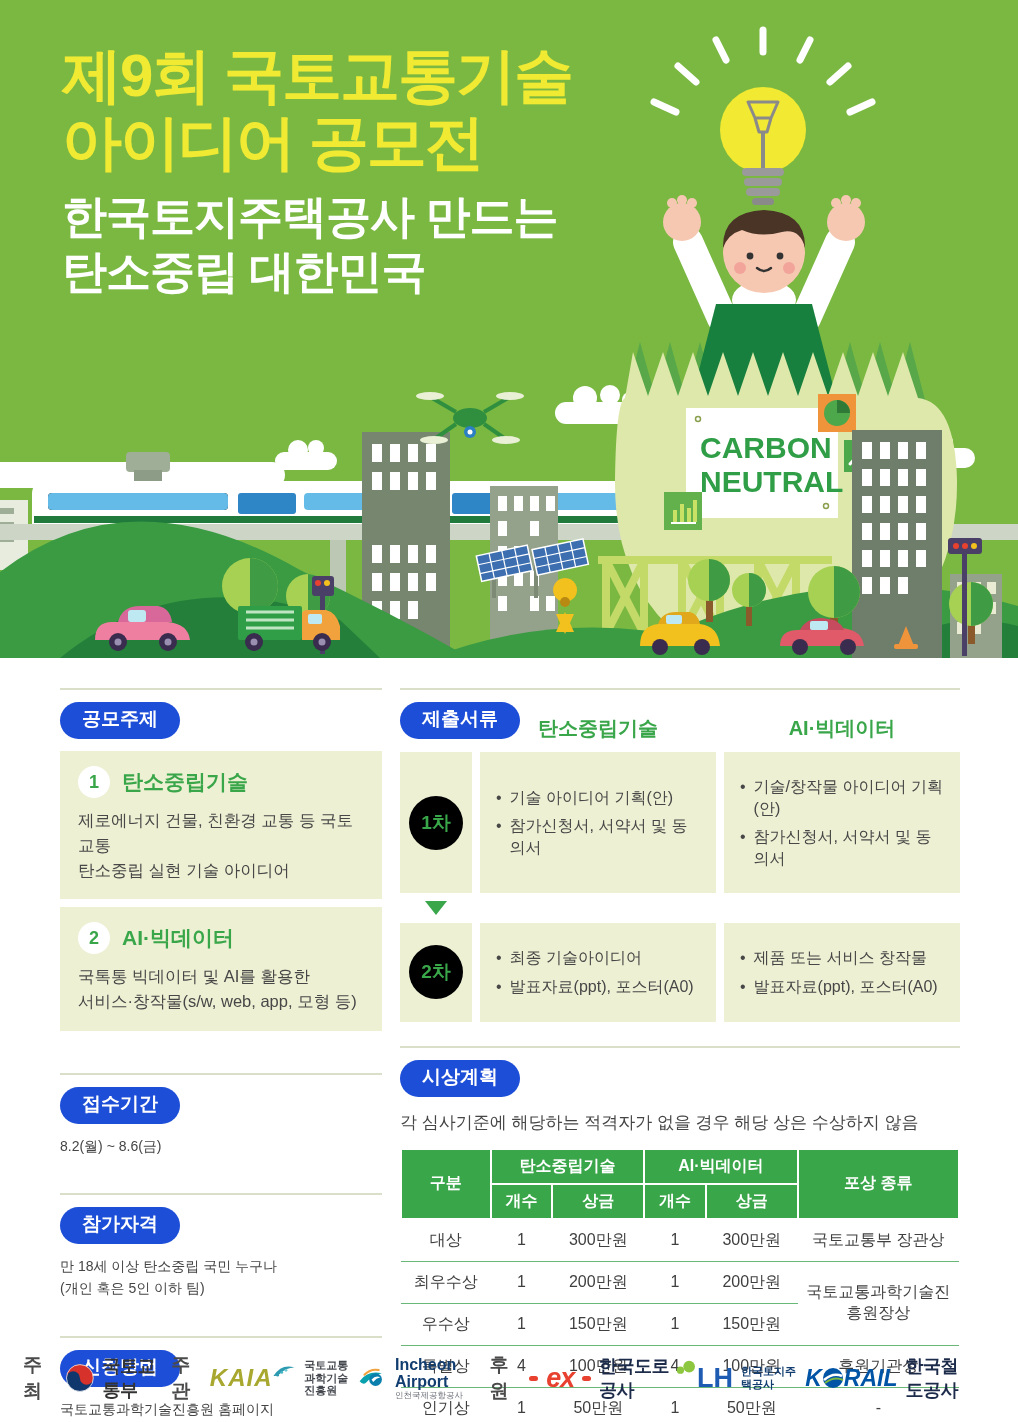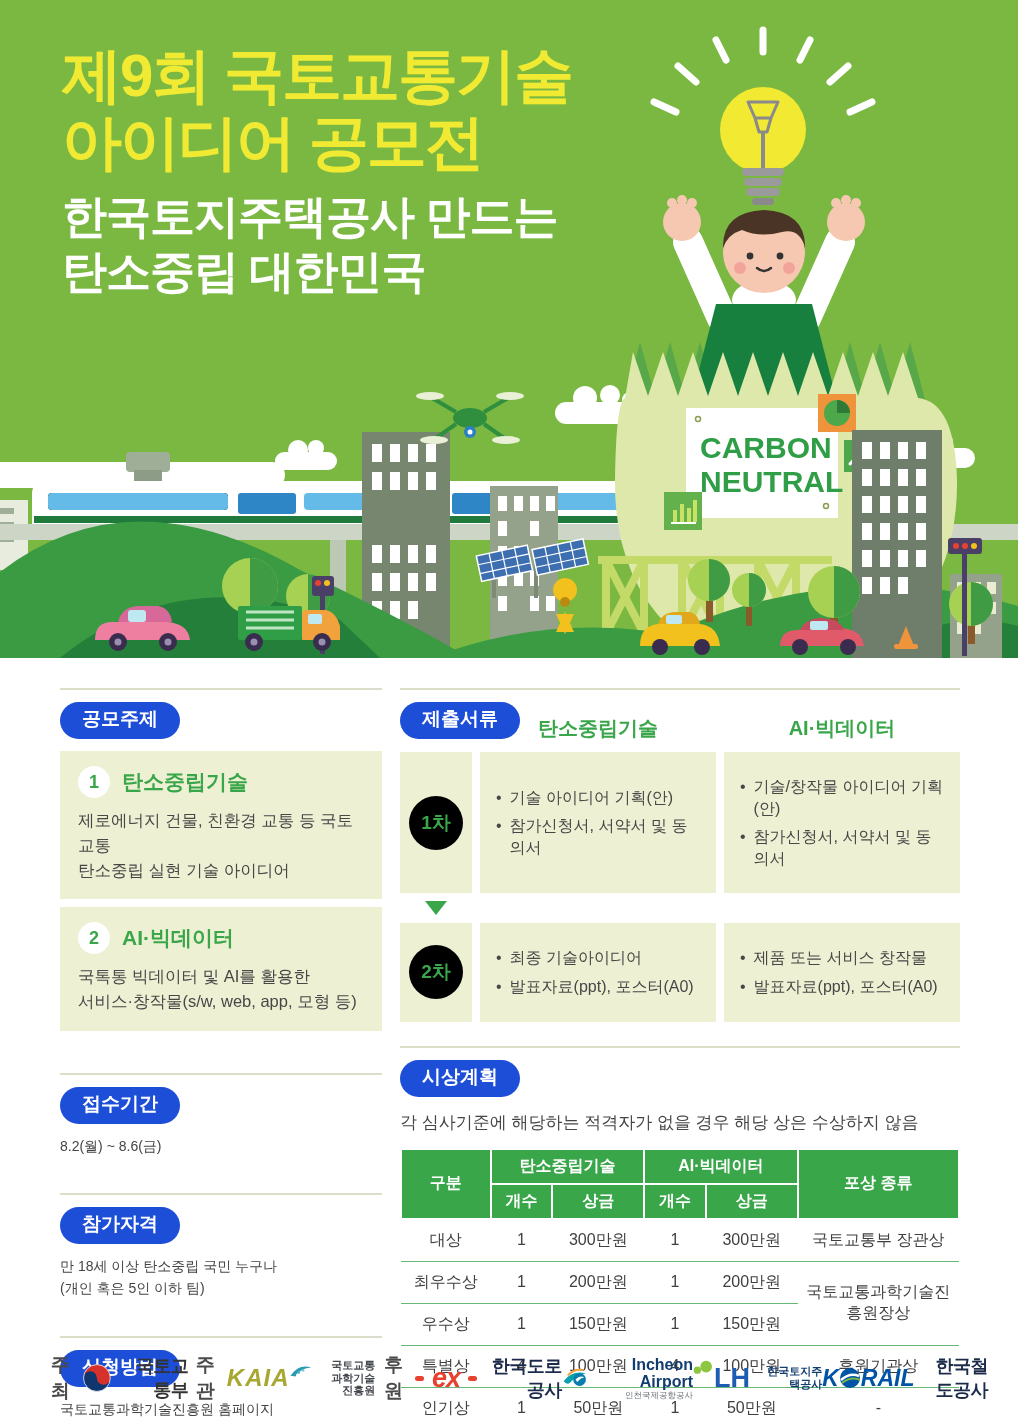--- a/index.html
+++ b/index.html
@@ -43,22 +43,22 @@
              border-top:14px solid #3aa64a;margin:8px 0 8px 25px;}
 
   
   .awards-note{color:#454545;font-size:17px;margin-top:14px;}
   table.awards{width:100%;border-collapse:collapse;margin-top:14px;}
   table.awards th{background:#3aa64a;color:#fff;font-weight:700;font-size:16px;padding:6px 2px;border:2px solid #fff;}
   table.awards td{text-align:center;color:#3f3f3f;font-size:16px;padding:10px 2px;border-bottom:1.5px solid #6ab878;}
   table.awards tr.last td{border-bottom:2.5px solid #3aa64a;}
 
   
-  .footer{position:absolute;left:40px;top:1348px;width:948px;height:60px;display:flex;align-items:center;
-          justify-content:space-between;text-align:right;}
+  .footer{position:absolute;left:23px;top:1348px;width:948px;height:60px;display:flex;align-items:center;
+          justify-content:space-between;}
   .logo-group{display:flex;align-items:center;gap:8px;}
   .role-label{font-size:19px;font-weight:700;color:#4a4a4a;margin-right:4px;}
   .logo-text-navy{font-size:18px;font-weight:700;color:#1c2b4a;letter-spacing:-0.5px;}
   .logo-sub{display:flex;flex-direction:column;line-height:1.15;}
   .logo-sub .s1{font-size:11px;font-weight:700;color:#44484e;}
   .kaia-word{font-size:24px;font-weight:800;color:#a8a72f;letter-spacing:1px;font-style:italic;}
   .ex-word{font-size:27px;font-weight:800;font-style:italic;color:#e8412f;letter-spacing:-1px;}
   .ex-dash{display:inline-block;width:12px;height:5px;background:#e8412f;border-radius:3px;}
   .lh-word{font-size:27px;font-weight:800;color:#1e5cb3;letter-spacing:0;}
   .korail-word{font-size:23px;font-weight:800;font-style:italic;color:#0054a6;display:flex;align-items:center;}
@@ -649,38 +649,38 @@
           <circle cx="14" cy="15" r="2" fill="#48b6c6"></circle>
           <circle cx="20" cy="12" r="2" fill="#6fc9d4"></circle>
       </svg>
       <span class="logo-sub">
         <span class="s1">국토교통</span>
         <span class="s1">과학기술진흥원</span>
       </span>
     </div>
 
     <div class="logo-group">
-      <span class="role-label">후원</span>
-      <span class="ex-dash"></span>
-      <span class="ex-word">ex</span>
-      <span class="ex-dash"></span>
-      <span class="logo-text-navy">한국도로공사</span>
-    </div>
-
-    <div class="logo-group">
       <svg width="36" height="28" viewBox="0 0 36 28">
         <path d="M2,18 Q12,4 30,8 Q18,10 10,20 Q6,23 2,18 Z" fill="#0aa1af"></path>
         <path d="M8,10 Q16,2 26,4" fill="none" stroke="#f2a23c" stroke-width="2.5" stroke-linecap="round"></path>
         <circle cx="22" cy="16" r="8" fill="#0a7fae"></circle>
         <path d="M17,16 Q22,10 28,13 Q23,14 19,19 Z" fill="#ffffff"></path>
       </svg>
       <span class="incheon-text">
         <span class="main">Incheon Airport</span>
         <span class="sub">인천국제공항공사</span>
       </span>
+    </div>
+
+    <div class="logo-group">
+      <span class="role-label">후원</span>
+      <span class="ex-dash"></span>
+      <span class="ex-word">ex</span>
+      <span class="ex-dash"></span>
+      <span class="logo-text-navy">한국도로공사</span>
     </div>
 
     <div class="logo-group">
       <svg width="26" height="20" viewBox="0 0 26 20" style="margin-right:-6px;margin-top:-20px;">
         <circle cx="6" cy="13" r="5" fill="#8dc63f"></circle>
           <circle cx="18" cy="8" r="8" fill="#8dc63f"></circle>
       </svg>
       <span class="lh-word">LH</span>
       <span class="logo-sub">
           <span class="s1" style="color:#123d70;">한국토지주택공사</span>

